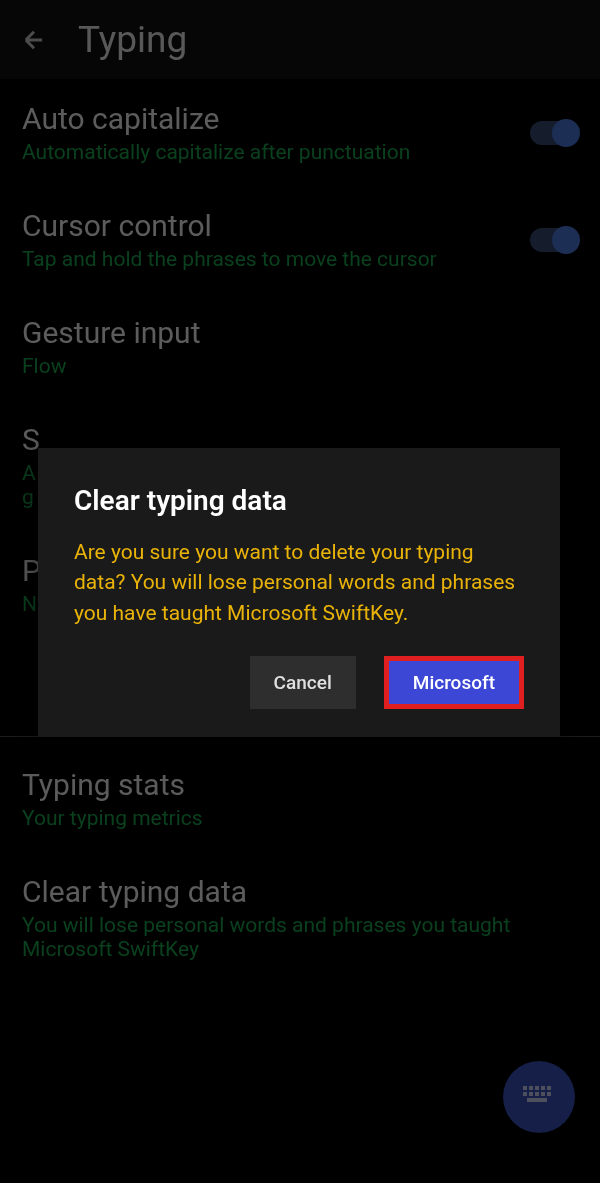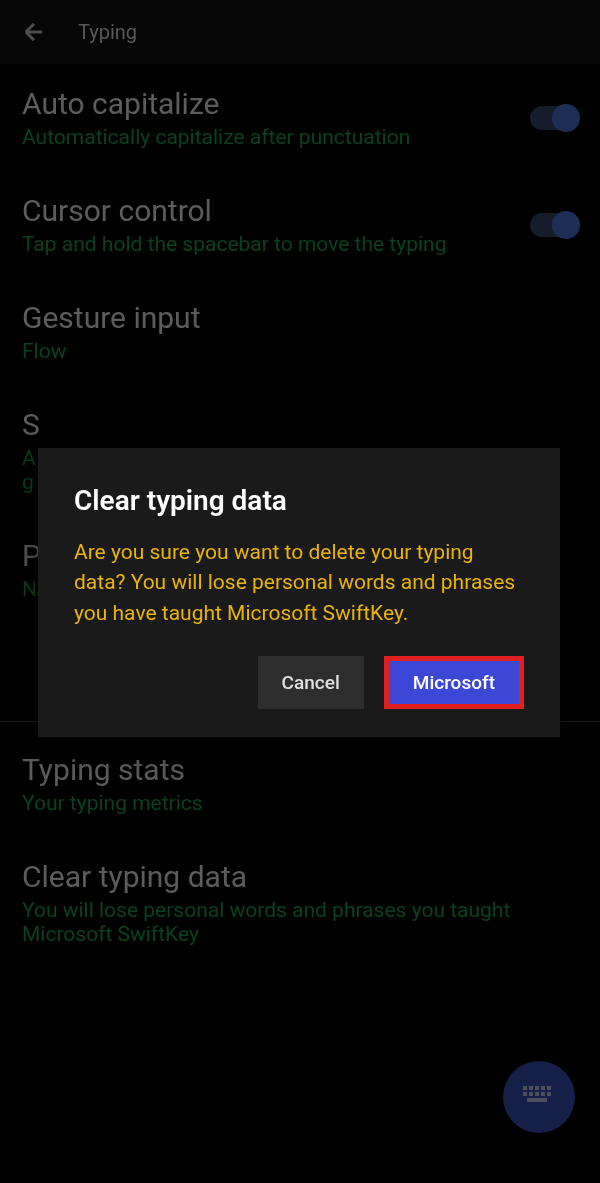--- a/index.html
+++ b/index.html
@@ -36,21 +36,21 @@
       margin-right: 30px;
       display: flex;
       align-items: center;
     }
     .back-icon svg {
       width: 28px;
       height: 28px;
     }
     .header-title {
       color: #b0b0b0;
-      font-size: 20px;
+      font-size: 37px;
       font-weight: 400;
     }
     .settings-list {
       padding: 0;
     }
     .setting-item {
       padding: 22px 22px;
       display: flex;
       align-items: center;
       justify-content: space-between;
@@ -111,21 +111,21 @@
     }
     .dialog-message {
       color: #eab308;
       font-size: 21px;
       line-height: 1.45;
       margin-bottom: 28px;
     }
     .dialog-buttons {
       display: flex;
       justify-content: flex-end;
-      gap: 20px;
+      gap: 28px;
     }
     .btn {
       padding: 14px 24px;
       font-size: 19px;
       font-weight: 500;
       border: none;
       cursor: pointer;
       font-family: inherit;
     }
     .btn-cancel {
@@ -174,21 +174,21 @@
     <div class="setting-text">
       <div class="setting-title">Auto capitalize</div>
       <div class="setting-subtitle">Automatically capitalize after punctuation</div>
     </div>
     <div class="toggle on"></div>
   </div>
 
   <div class="setting-item">
     <div class="setting-text">
       <div class="setting-title">Cursor control</div>
-      <div class="setting-subtitle">Tap and hold the spacebar to move the typing</div>
+      <div class="setting-subtitle">Tap and hold the phrases to move the cursor</div>
     </div>
     <div class="toggle on"></div>
   </div>
 
   <div class="setting-item">
     <div class="setting-text">
       <div class="setting-title">Gesture input</div>
       <div class="setting-subtitle">Flow</div>
     </div>
   </div>

